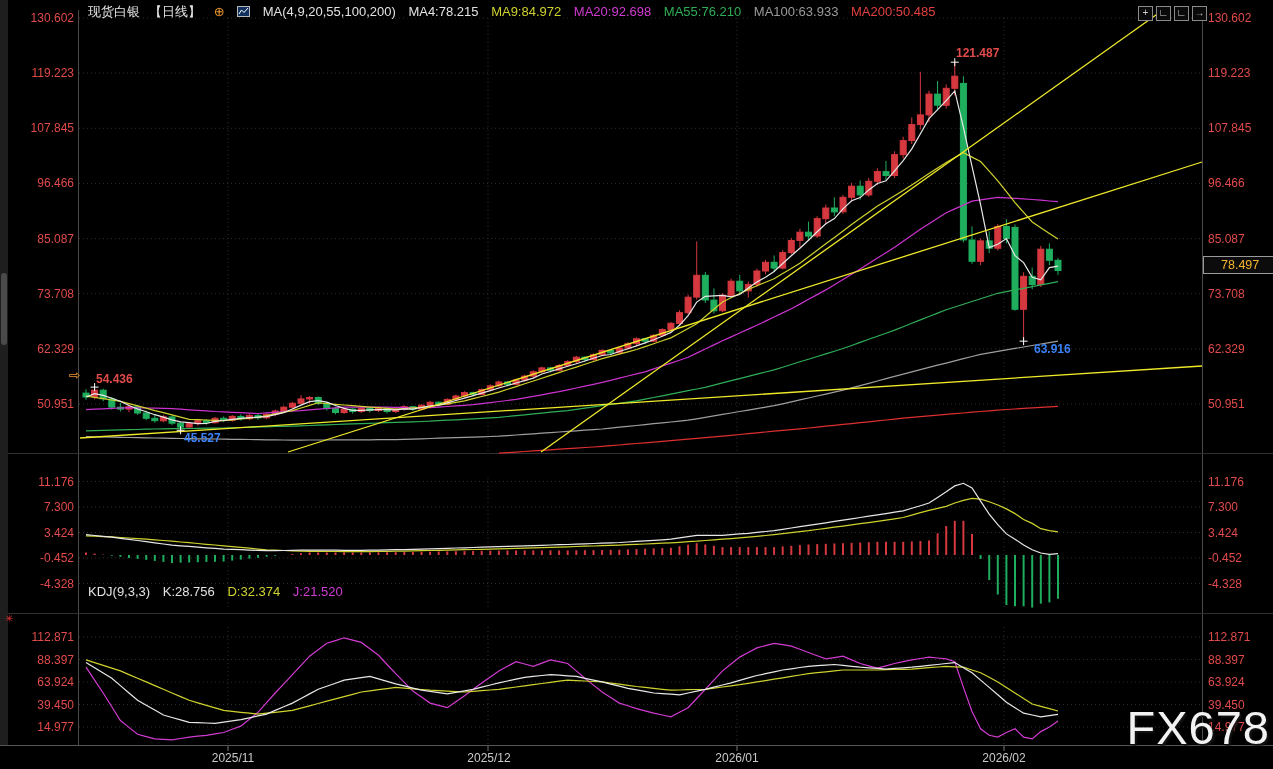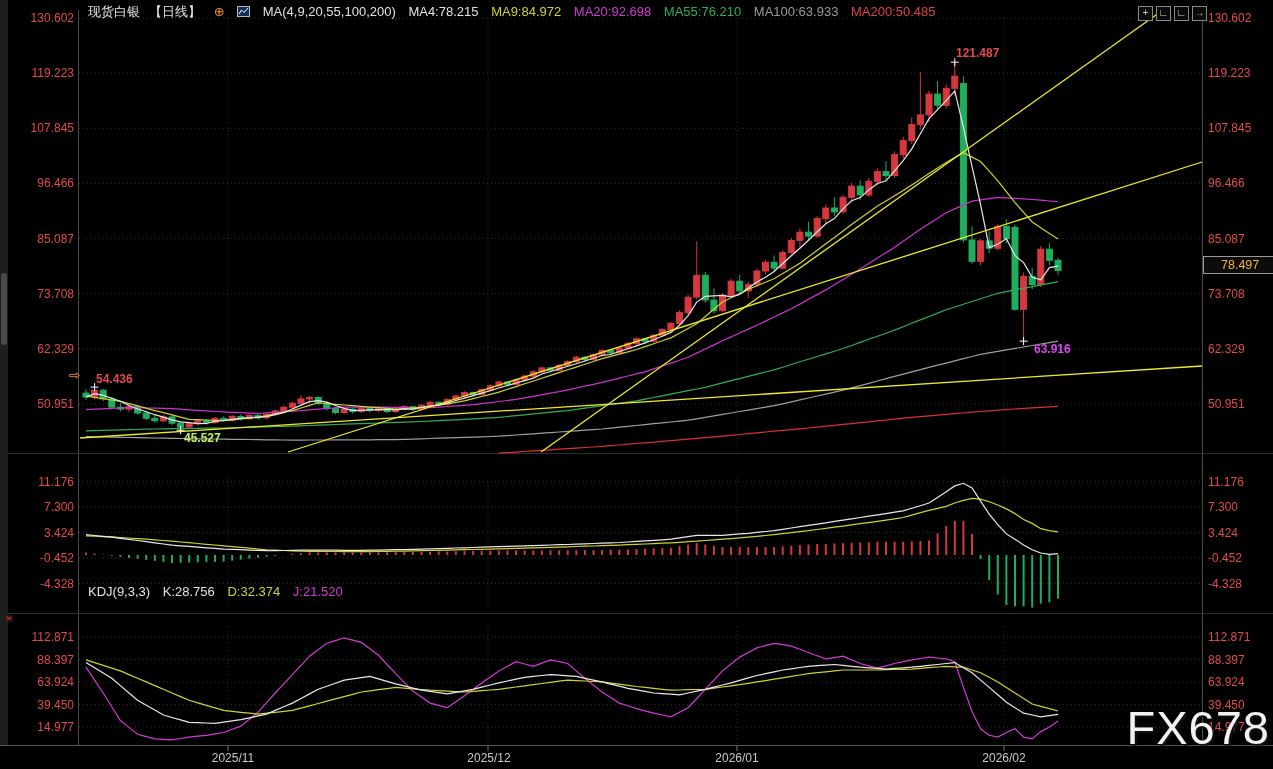--- a/index.html
+++ b/index.html
@@ -3,21 +3,21 @@
 <meta charset="utf-8">
 <style>
   html,body{margin:0;padding:0;background:#000;}
   #app{position:relative;width:1273px;height:769px;background:#000;overflow:hidden;
        font-family:"Liberation Sans","DejaVu Sans",sans-serif;}
   #chart{position:absolute;left:0;top:0;}
   .sidebar{position:absolute;left:0;top:0;width:8px;height:745px;background:#1e1e1e;}
   .sb-thumb{position:absolute;left:1px;top:273px;width:6px;height:72px;background:#4a4a4a;border-radius:3px;}
   .legend{position:absolute;left:88px;font-size:13px;white-space:nowrap;z-index:5;}
   .legend span{margin-right:9px;}
-  #mainLegend{top:3px;}
+  #mainLegend{top:3px;text-decoration:underline;}
   #macdLegend{top:460px;}
   #kdjLegend{top:584px;}
   .t-white{color:#e2e2e2}.t-yellow{color:#cfd22e}.t-magenta{color:#d23bd2}
   .t-green{color:#2fae57}.t-gray{color:#9a9a9a}.t-red{color:#e04040}.t-orange{color:#f0962e}
   .mini-chart-icon{display:inline-block;vertical-align:-1px;}
   #toolbar{position:absolute;right:66px;top:2px;z-index:6;}
   .tbi{display:inline-block;width:13px;height:13px;line-height:12px;text-align:center;
        border:1px solid #8a8a8a;color:#cfcfcf;font-size:10px;margin-left:3px;background:#0a0a0a;}
   #priceTag{position:absolute;left:1203px;top:256px;width:62px;height:16px;border:1px solid #9a9a9a;
        background:#0c0c0c;color:#f7b52c;font-size:12.5px;line-height:16px;padding-left:17px;z-index:4;}
@@ -526,23 +526,23 @@
     <span class="t-yellow">D:32.374</span>
     <span class="t-magenta">J:21.520</span>
   </div>
 
   <div id="toolbar"><span class="tbi">+</span><span class="tbi">∟</span><span class="tbi">∟</span><span class="tbi">→</span></div>
 
   <div id="priceTag"><span>78.497</span></div>
 
   <div id="annotations">
       <div class="ann" style="left: 96px; top: 372px; color: rgb(225, 75, 75);">54.436</div>
-      <div class="ann" style="left: 184px; top: 431px; color: #bef264;">45.527</div>
+      <div class="ann" style="left: 184px; top: 431px; color: #3b82f6;">45.527</div>
       <div class="ann" style="left: 956px; top: 46px; color: rgb(225, 75, 75);">121.487</div>
-      <div class="ann" style="left: 1034px; top: 342px; color: #d946ef;">63.916</div>
+      <div class="ann" style="left: 1034px; top: 342px; color: #3b82f6;">63.916</div>
     </div>
 
   <div id="periodBtn">
     <span>日线</span><span class="tri">▲</span>
   </div>
 
   <div id="watermark">FX678</div>
 </div>
 
 </body></html>

